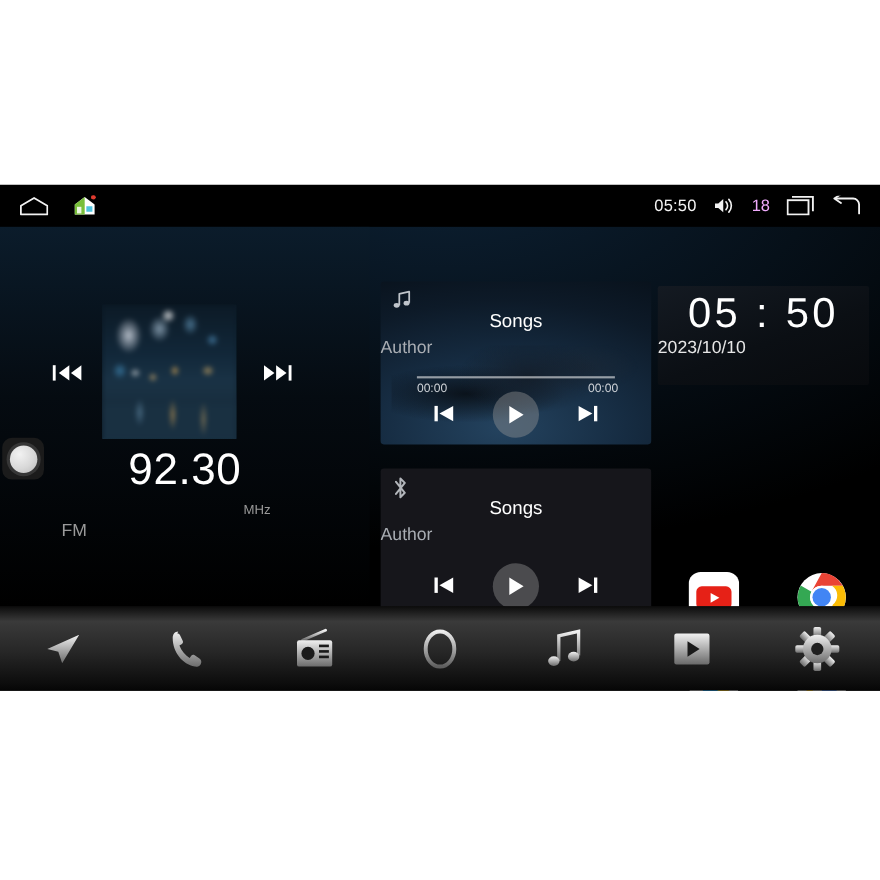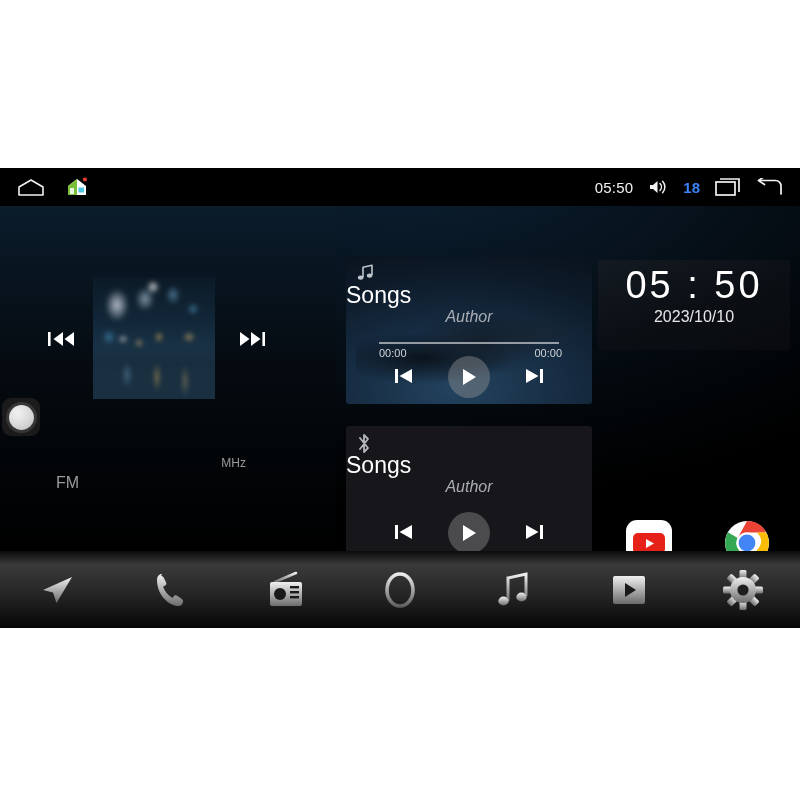--- a/index.html
+++ b/index.html
@@ -24,21 +24,21 @@
     position: absolute; left: 0; top: 0;
     width: 800px; height: 38px;
     background: #000;
     display: flex; align-items: center;
     padding: 0 18px;
     z-index: 20;
   }
   .sb-left { display: flex; align-items: center; gap: 22px; }
   .sb-right { margin-left: auto; display: flex; align-items: center; gap: 15px; }
   .sb-time { color: #f2f2f2; font-size: 15px; letter-spacing: .2px; }
-  .sb-vol { color: #3b82f6; font-size: 15px; font-weight: bold; }
+  .sb-vol { color: #f0abfc; font-size: 15px; }
   .sb-icon { display: inline-flex; align-items: center; justify-content: center; }
 
   
   #desktop {
     position: absolute; left: 0; top: 38px;
     width: 800px; height: 345px;
     background:
       radial-gradient(110% 140% at 50% -20%, #0d2236 0%, #061019 40%, #000 75%);
   }
 
@@ -113,25 +113,25 @@
   #bt-card {
     left: 346px; top: 220px;
     background: #16161b;
   }
   .card-badge {
     position: absolute; left: 10px; top: 7px;
     color: #c9ccd1; opacity: .85;
   }
   .card-title {
     position: absolute; left: 0; top: 26px; width: 100%;
-    color: #ffffff; font-size: 23px;
+    text-align: center; color: #ffffff; font-size: 17px;
   }
   .card-sub {
     position: absolute; left: 0; top: 52px; width: 100%;
-    text-align: center; color: #a9adb3; font-size: 16px; font-style: italic;
+    color: #a9adb3; font-size: 16px;
   }
   #music-progress {
     position: absolute; left: 33px; top: 86px; width: 180px; height: 2px;
     background: rgba(255,255,255,.55);
     cursor: pointer;
   }
   .time-left  { position: absolute; left: 33px;  top: 91px; color: #cfd3d8; font-size: 11px; }
   .time-right { position: absolute; right: 30px; top: 91px; color: #cfd3d8; font-size: 11px; }
   .ctrl-row { position: absolute; left: 0; bottom: 8px; width: 100%; height: 40px; }
   .ctrl-prev, .ctrl-next {
@@ -155,21 +155,21 @@
     background: linear-gradient(160deg, #141a22 0%, #0b0f14 55%, #080a0d 100%);
     border-radius: 2px;
   }
   #clock-time {
     position: absolute; left: 0; top: 4px; width: 100%;
     text-align: center; color: #fff; font-size: 38px; letter-spacing: 3px;
     font-weight: 300;
   }
   #clock-date {
     position: absolute; left: 0; top: 48px; width: 100%;
-    text-align: center; color: #e6e6e6; font-size: 16px;
+    text-align: left; color: #e6e6e6; font-size: 16px;
   }
   #clock-day {
     position: absolute; left: 0; top: 70px; width: 100%;
     text-align: center; color: #e6e6e6; font-size: 16px;
   }
   .app-pane {
     position: absolute; left: 600px; top: 310px;
     width: 196px; height: 170px;
     display: grid; grid-template-columns: 1fr 1fr; grid-template-rows: 1fr 1fr;
   }
@@ -277,20 +277,21 @@
         </svg>
       </div>
       <div class="radio-skip" id="radio-next">
         <svg width="30" height="20" viewBox="0 0 30 20">
           <path d="M3 3 V17 L12.5 10 Z" fill="#ffffff"></path>
           <path d="M14 3 V17 L23.5 10 Z" fill="#ffffff"></path>
           <rect x="25.4" y="3" width="2.6" height="14" fill="#ffffff"></rect>
         </svg>
       </div>
 
+      <div id="radio-freq">92.30</div>
       <div id="radio-band">FM</div>
       <div id="radio-unit">MHz</div>
 
       <div id="radio-knob">
         <div class="knob-inner"></div>
       </div>
     </div>
 
     <div id="music-card" class="player-card">
       <div class="whale"></div>

